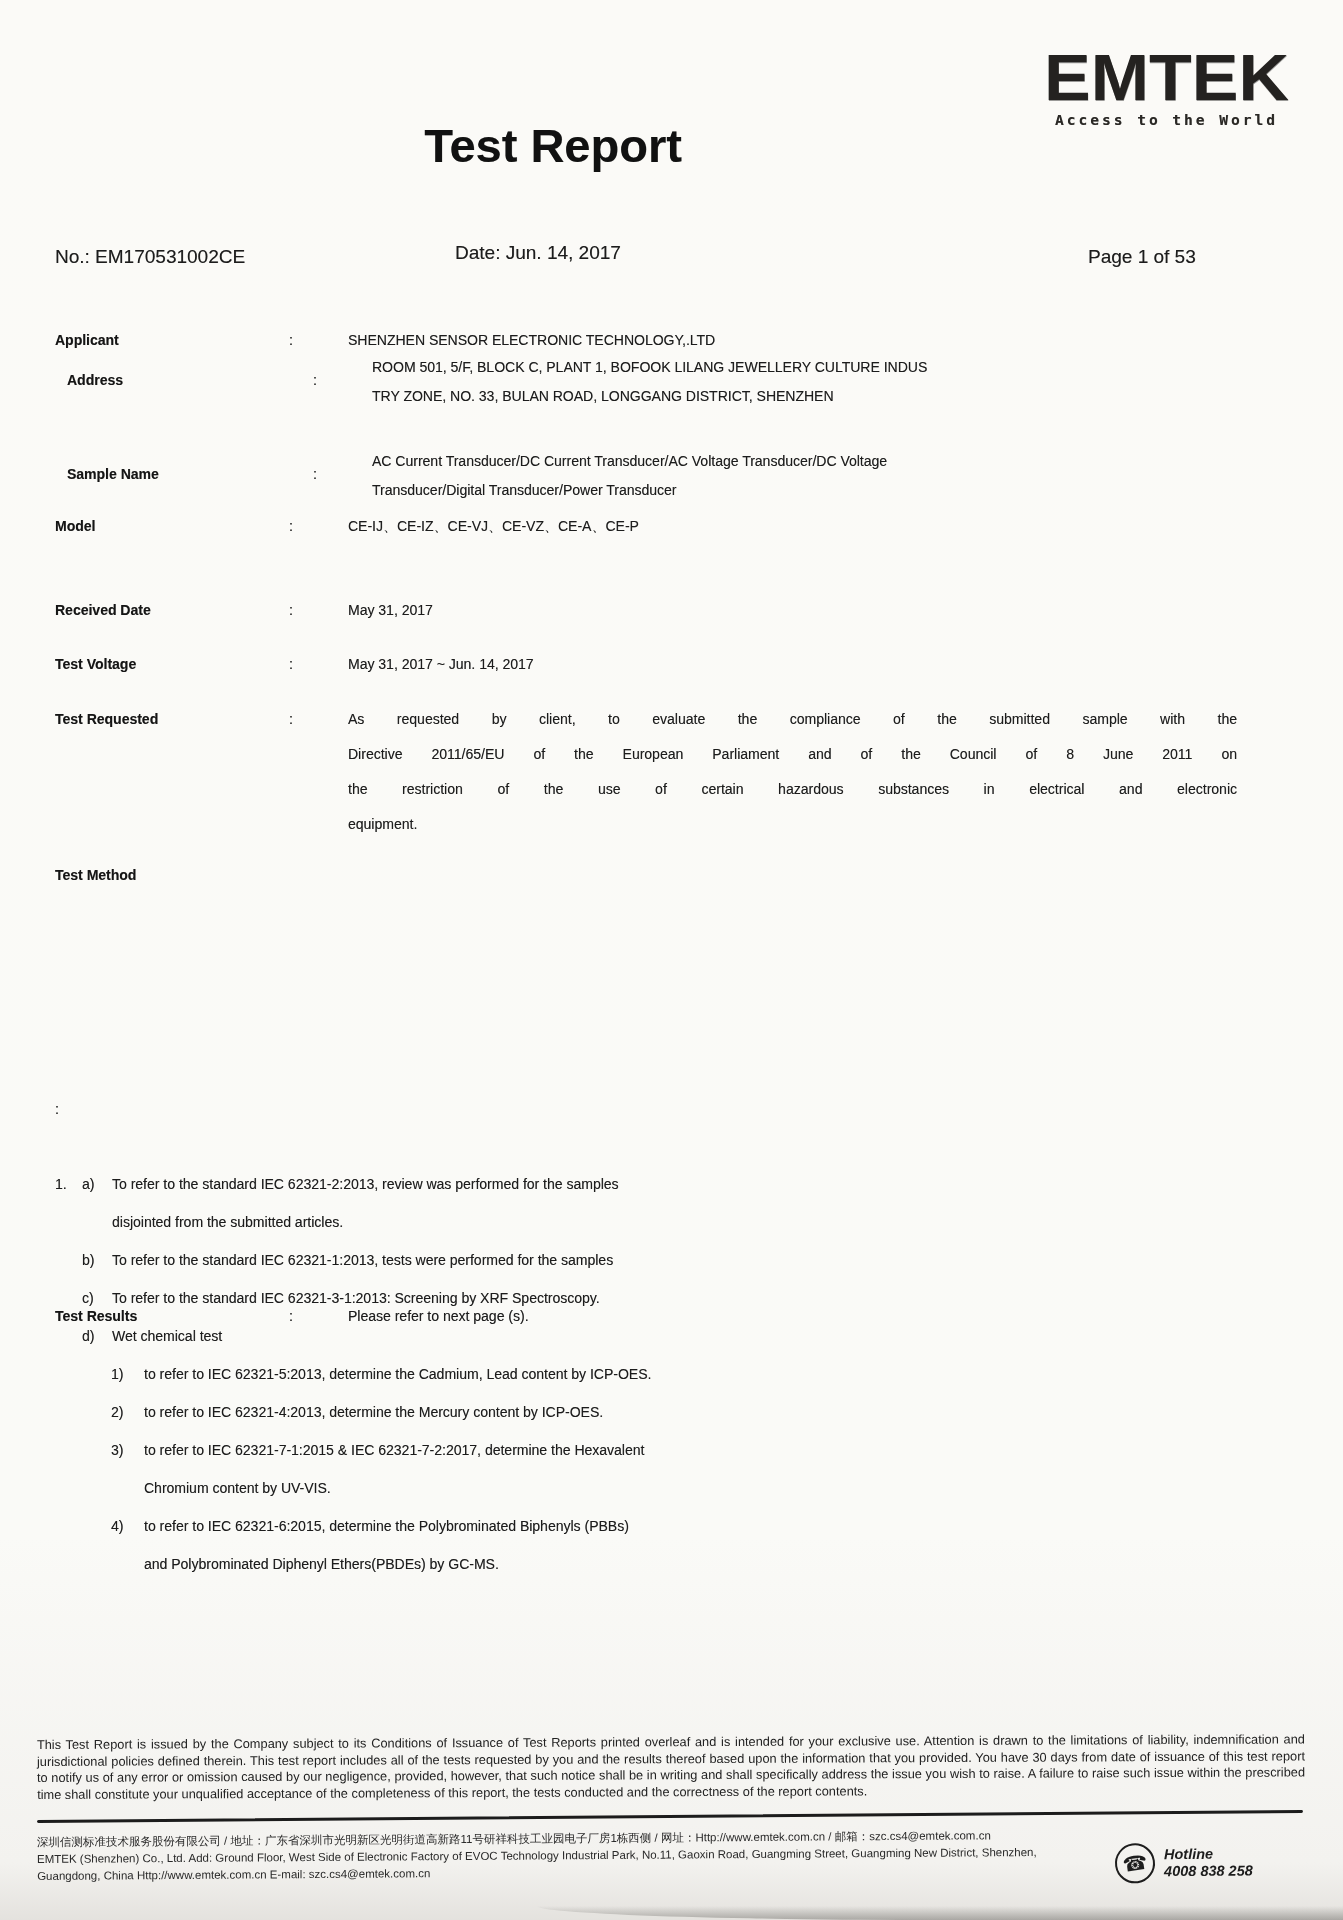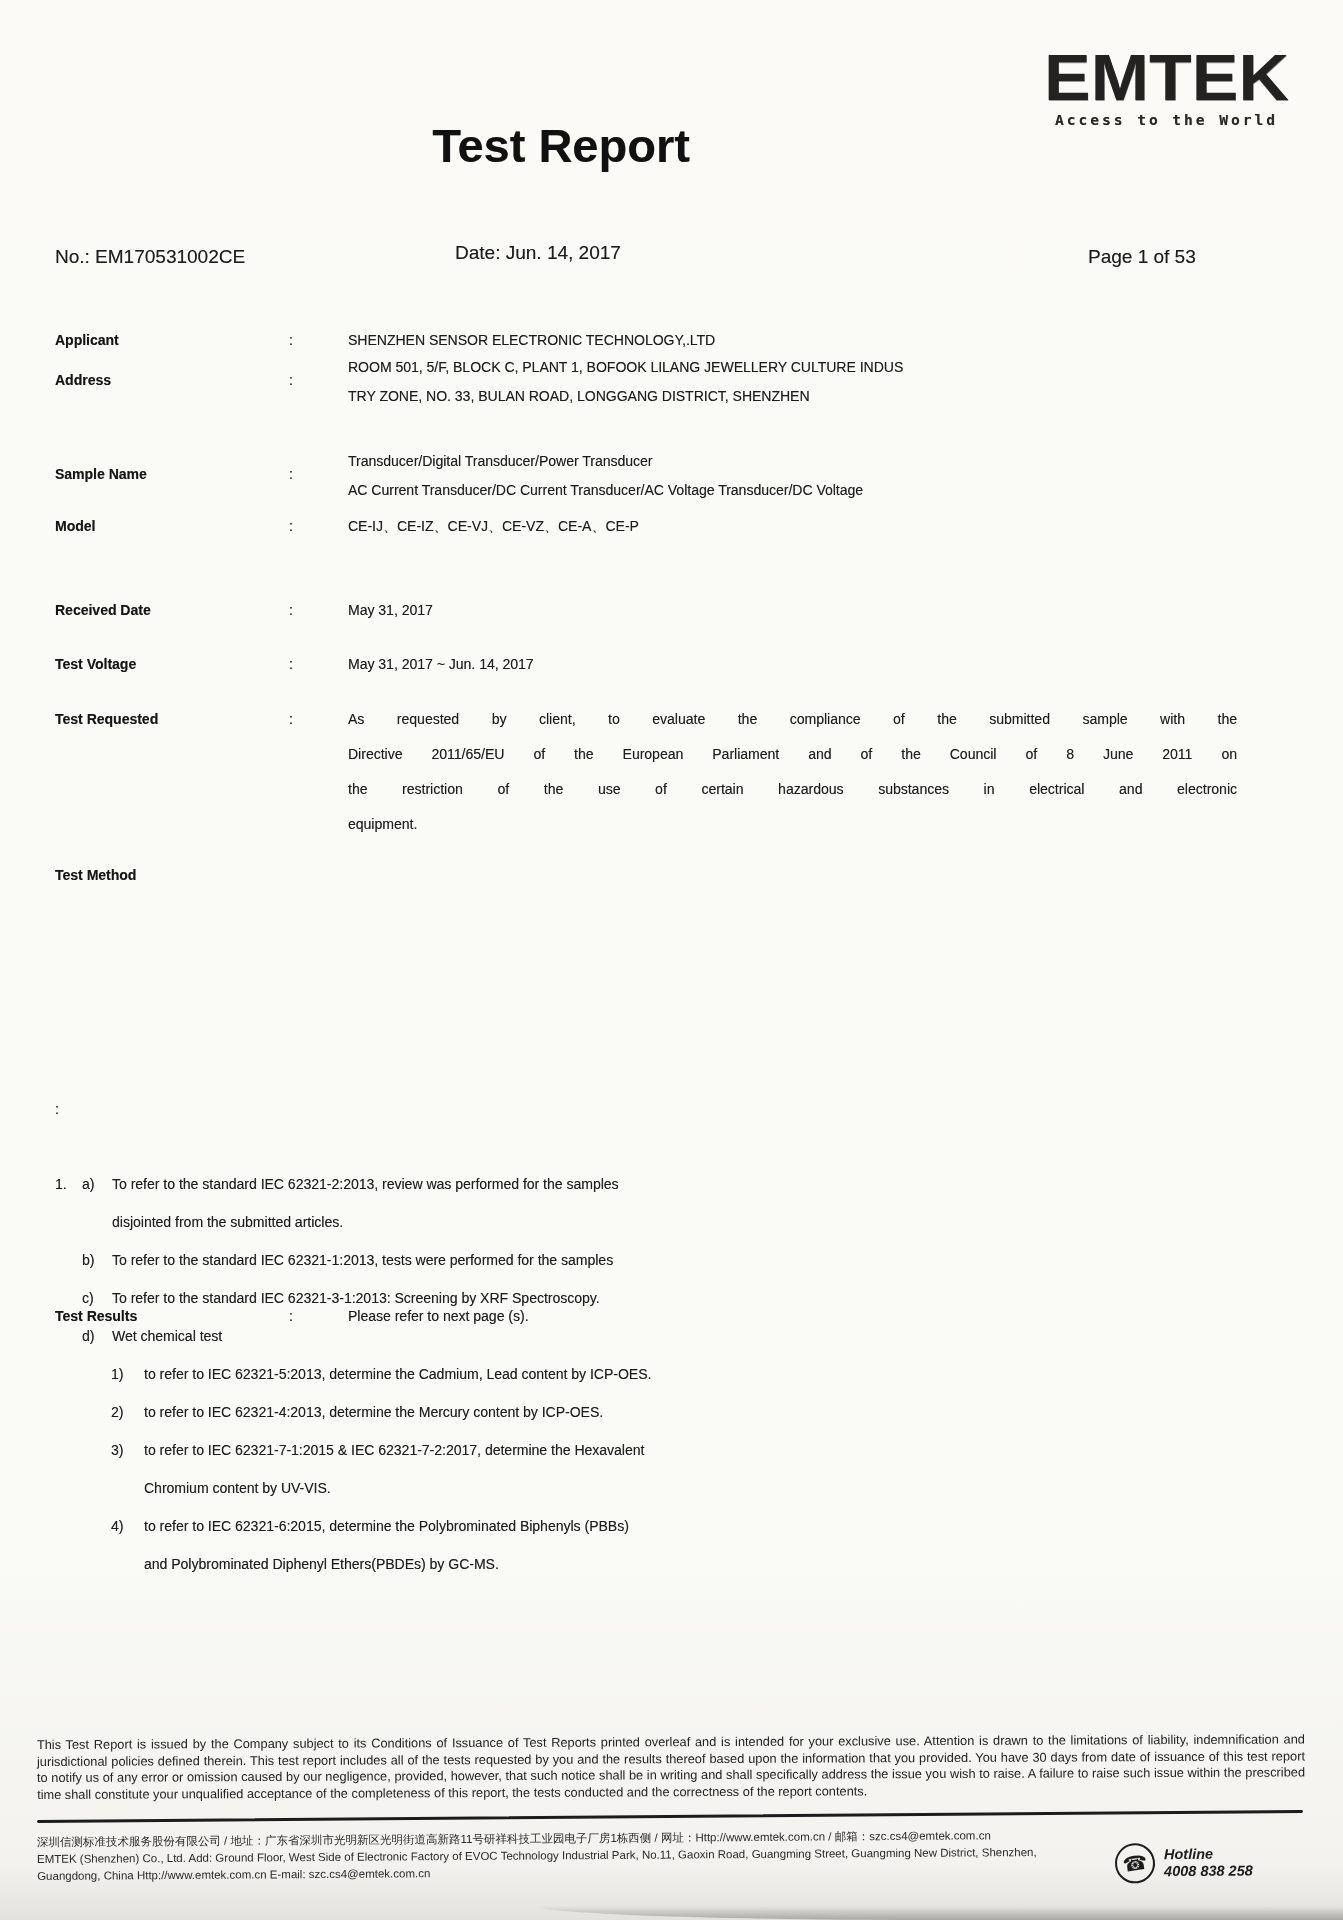--- a/index.html
+++ b/index.html
@@ -26,34 +26,34 @@
     font-stretch:semi-condensed;
   }
   .logo .tagline{
     font-family:"DejaVu Sans Mono","Liberation Mono",monospace;
     font-size:14.5px;font-weight:700;letter-spacing:3px;
     color:#2a2825;margin-top:-4px;white-space:nowrap;
   }
 
   
   .title{
-    position:absolute;top:118px;left:16px;width:1090px;text-align:center;
+    position:absolute;top:118px;left:8px;width:1090px;text-align:center;
     font-size:47px;font-weight:700;color:#111;letter-spacing:0px;
   }
   .meta{position:absolute;top:238px;left:55px;width:1233px;height:30px;font-size:19px;}
   .meta .no{position:absolute;left:0;top:8px;}
   .meta .date{position:absolute;left:400px;top:4px;}
   .meta .page{position:absolute;left:1033px;top:8px;}
 
   
   .row{position:absolute;left:55px;width:1182px;display:flex;font-size:14px;line-height:29px;gap:37px;}
   .row .lbl{width:197px;flex:0 0 197px;font-weight:700;color:#151515;}
   .row .col{width:22px;flex:0 0 22px;text-align:left;}
   .row .val{flex:1;}
-  .pad14{padding-top:13px;}
+  .pad14{padding-top:13px;margin-left:12px;}
 
   .r-applicant{top:326px;}
   .r-address{top:353px;}
   .r-sample{top:447px;}
   .r-model{top:512px;}
   .r-received{top:596px;align-items:center;}
   .r-period{top:650px;}
   .r-requested{top:702px;line-height:35px;}
   .r-method{top:856px;line-height:38px;flex-direction:column;}
   .r-results{top:1302px;}
@@ -132,22 +132,22 @@
     <div class="val">
       <div class="ink">ROOM 501, 5/F, BLOCK C, PLANT 1, BOFOOK LILANG JEWELLERY CULTURE INDUS</div>
       <div class="ink">TRY ZONE, NO. 33, BULAN ROAD, LONGGANG DISTRICT, SHENZHEN</div>
     </div>
   </div>
 
   <div class="row r-sample">
     <div class="lbl ink pad14">Sample Name</div>
     <div class="col ink pad14">:</div>
     <div class="val">
+      <div class="ink">AC Current Transducer/DC Current Transducer/AC Voltage Transducer/DC Voltage</div>
       <div class="ink">Transducer/Digital Transducer/Power Transducer</div>
-      <div class="ink">AC Current Transducer/DC Current Transducer/AC Voltage Transducer/DC Voltage</div>
     </div>
   </div>
 
   <div class="row r-model">
     <div class="lbl ink">Model</div>
     <div class="col ink">:</div>
     <div class="val ink">CE-IJ、CE-IZ、CE-VJ、CE-VZ、CE-A、CE-P</div>
   </div>
 
   <div class="row r-received">

